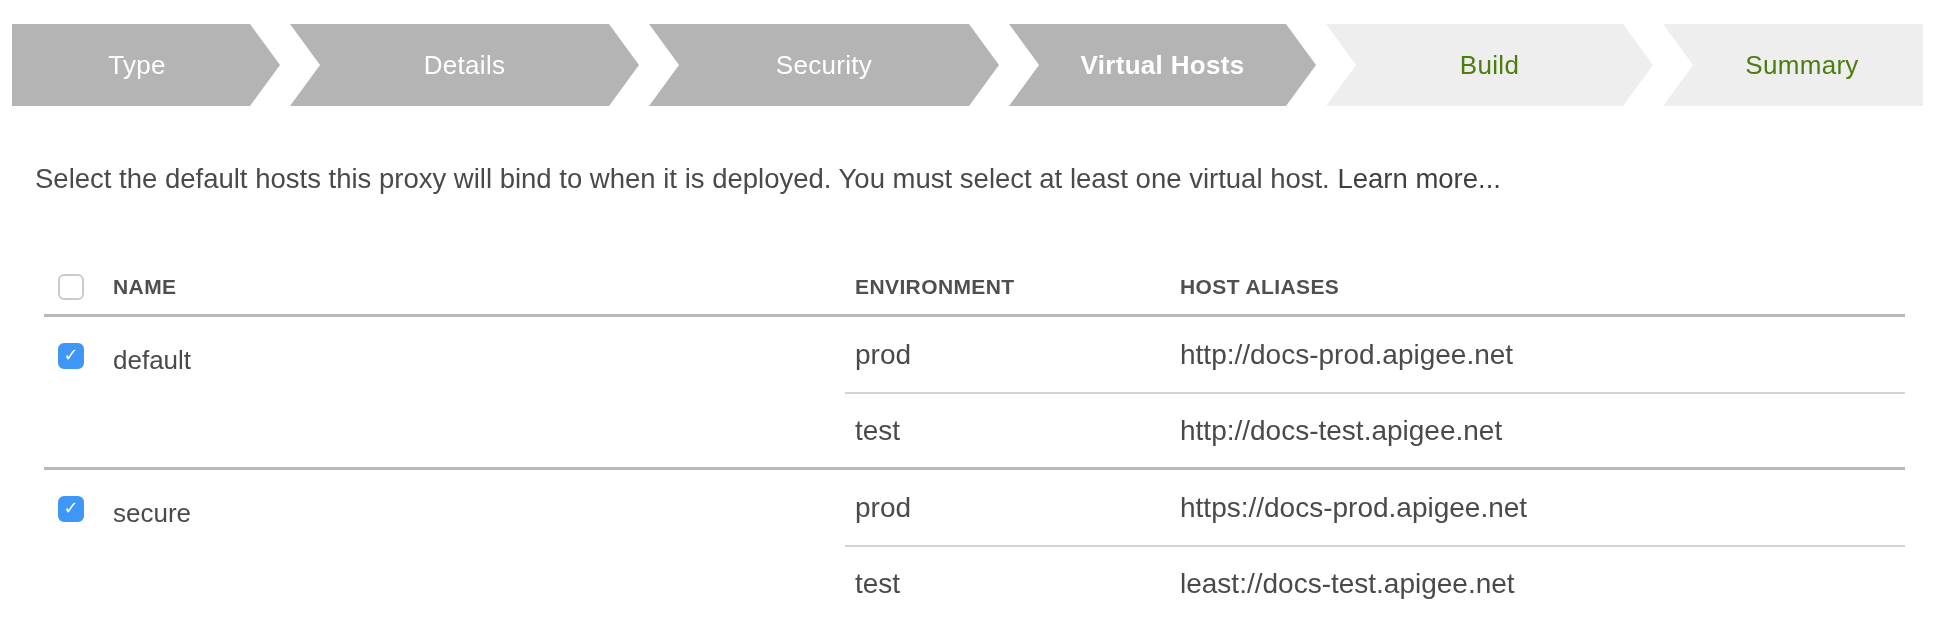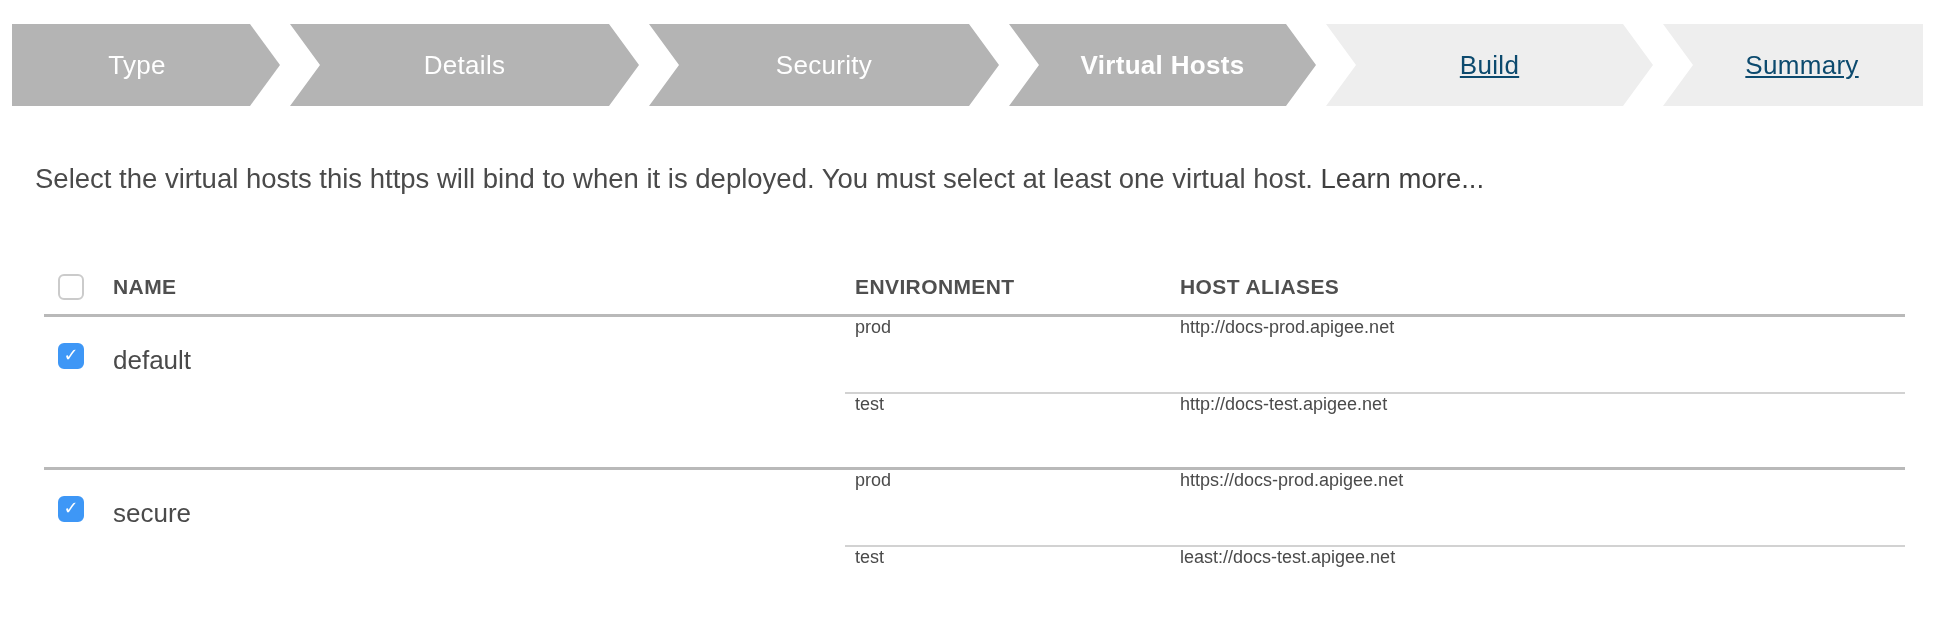--- a/index.html
+++ b/index.html
@@ -24,21 +24,21 @@
     height: 82px;
     display: flex;
     align-items: center;
     justify-content: center;
     font-size: 26px;
     letter-spacing: 0.3px;
     cursor: default;
   }
   .step + .step { margin-left: 10px; }
   .step.done   { background: #b4b4b4; color: #ffffff; }
-  .step.todo   { background: #eeeeee; color: #0c4a6e; text-decoration: underline; }
+  .step.todo   { background: #eeeeee; color: #4d7c0f; }
   .step.first  {
     flex: 0 0 268px;
     clip-path: polygon(0 0, calc(100% - 30px) 0, 100% 50%, calc(100% - 30px) 100%, 0 100%);
     padding-right: 18px;
   }
   .step.mid {
     clip-path: polygon(0 0, calc(100% - 30px) 0, 100% 50%, calc(100% - 30px) 100%, 0 100%, 30px 50%);
   }
   .step.s2 { flex: 0 0 349px; }
   .step.s3 { flex: 0 0 350px; }
@@ -120,23 +120,23 @@
     display: flex;
     align-items: flex-start;
     padding-top: 26px;
     font-size: 26px;
     color: #4a4a4a;
   }
   .group-left .name-cell { padding-top: 2px; }
   .group-right { flex: 1; }
   .sub-row {
     display: flex;
-    align-items: flex-start;
+    align-items: center;
     height: 75px;
-    font-size: 18px;
+    font-size: 28px;
     color: #4a4a4a;
   }
   .sub-row + .sub-row { border-top: 2px solid #d2d2d2; }
 </style>
 </head>
 <body>
 
 <div class="steps">
   <div class="step done first">
     <span>Type</span>
@@ -152,21 +152,21 @@
   </div>
   <div class="step todo mid s5">
     <span>Build</span>
   </div>
   <div class="step todo last">
     <span>Summary</span>
   </div>
 </div>
 
 <p class="instructions">
-  <span>Select the virtual hosts this https will bind to when it is deployed. You must select at least one virtual host.</span>
+  <span>Select the default hosts this proxy will bind to when it is deployed. You must select at least one virtual host.</span>
   <a>Learn more...</a>
 </p>
 
 <div class="vh-table">
 
   <div class="vh-header">
     <div class="col-check">
       <div class="checkbox unchecked" role="checkbox" aria-checked="false"></div>
     </div>
     <div class="col-name">NAME</div>

